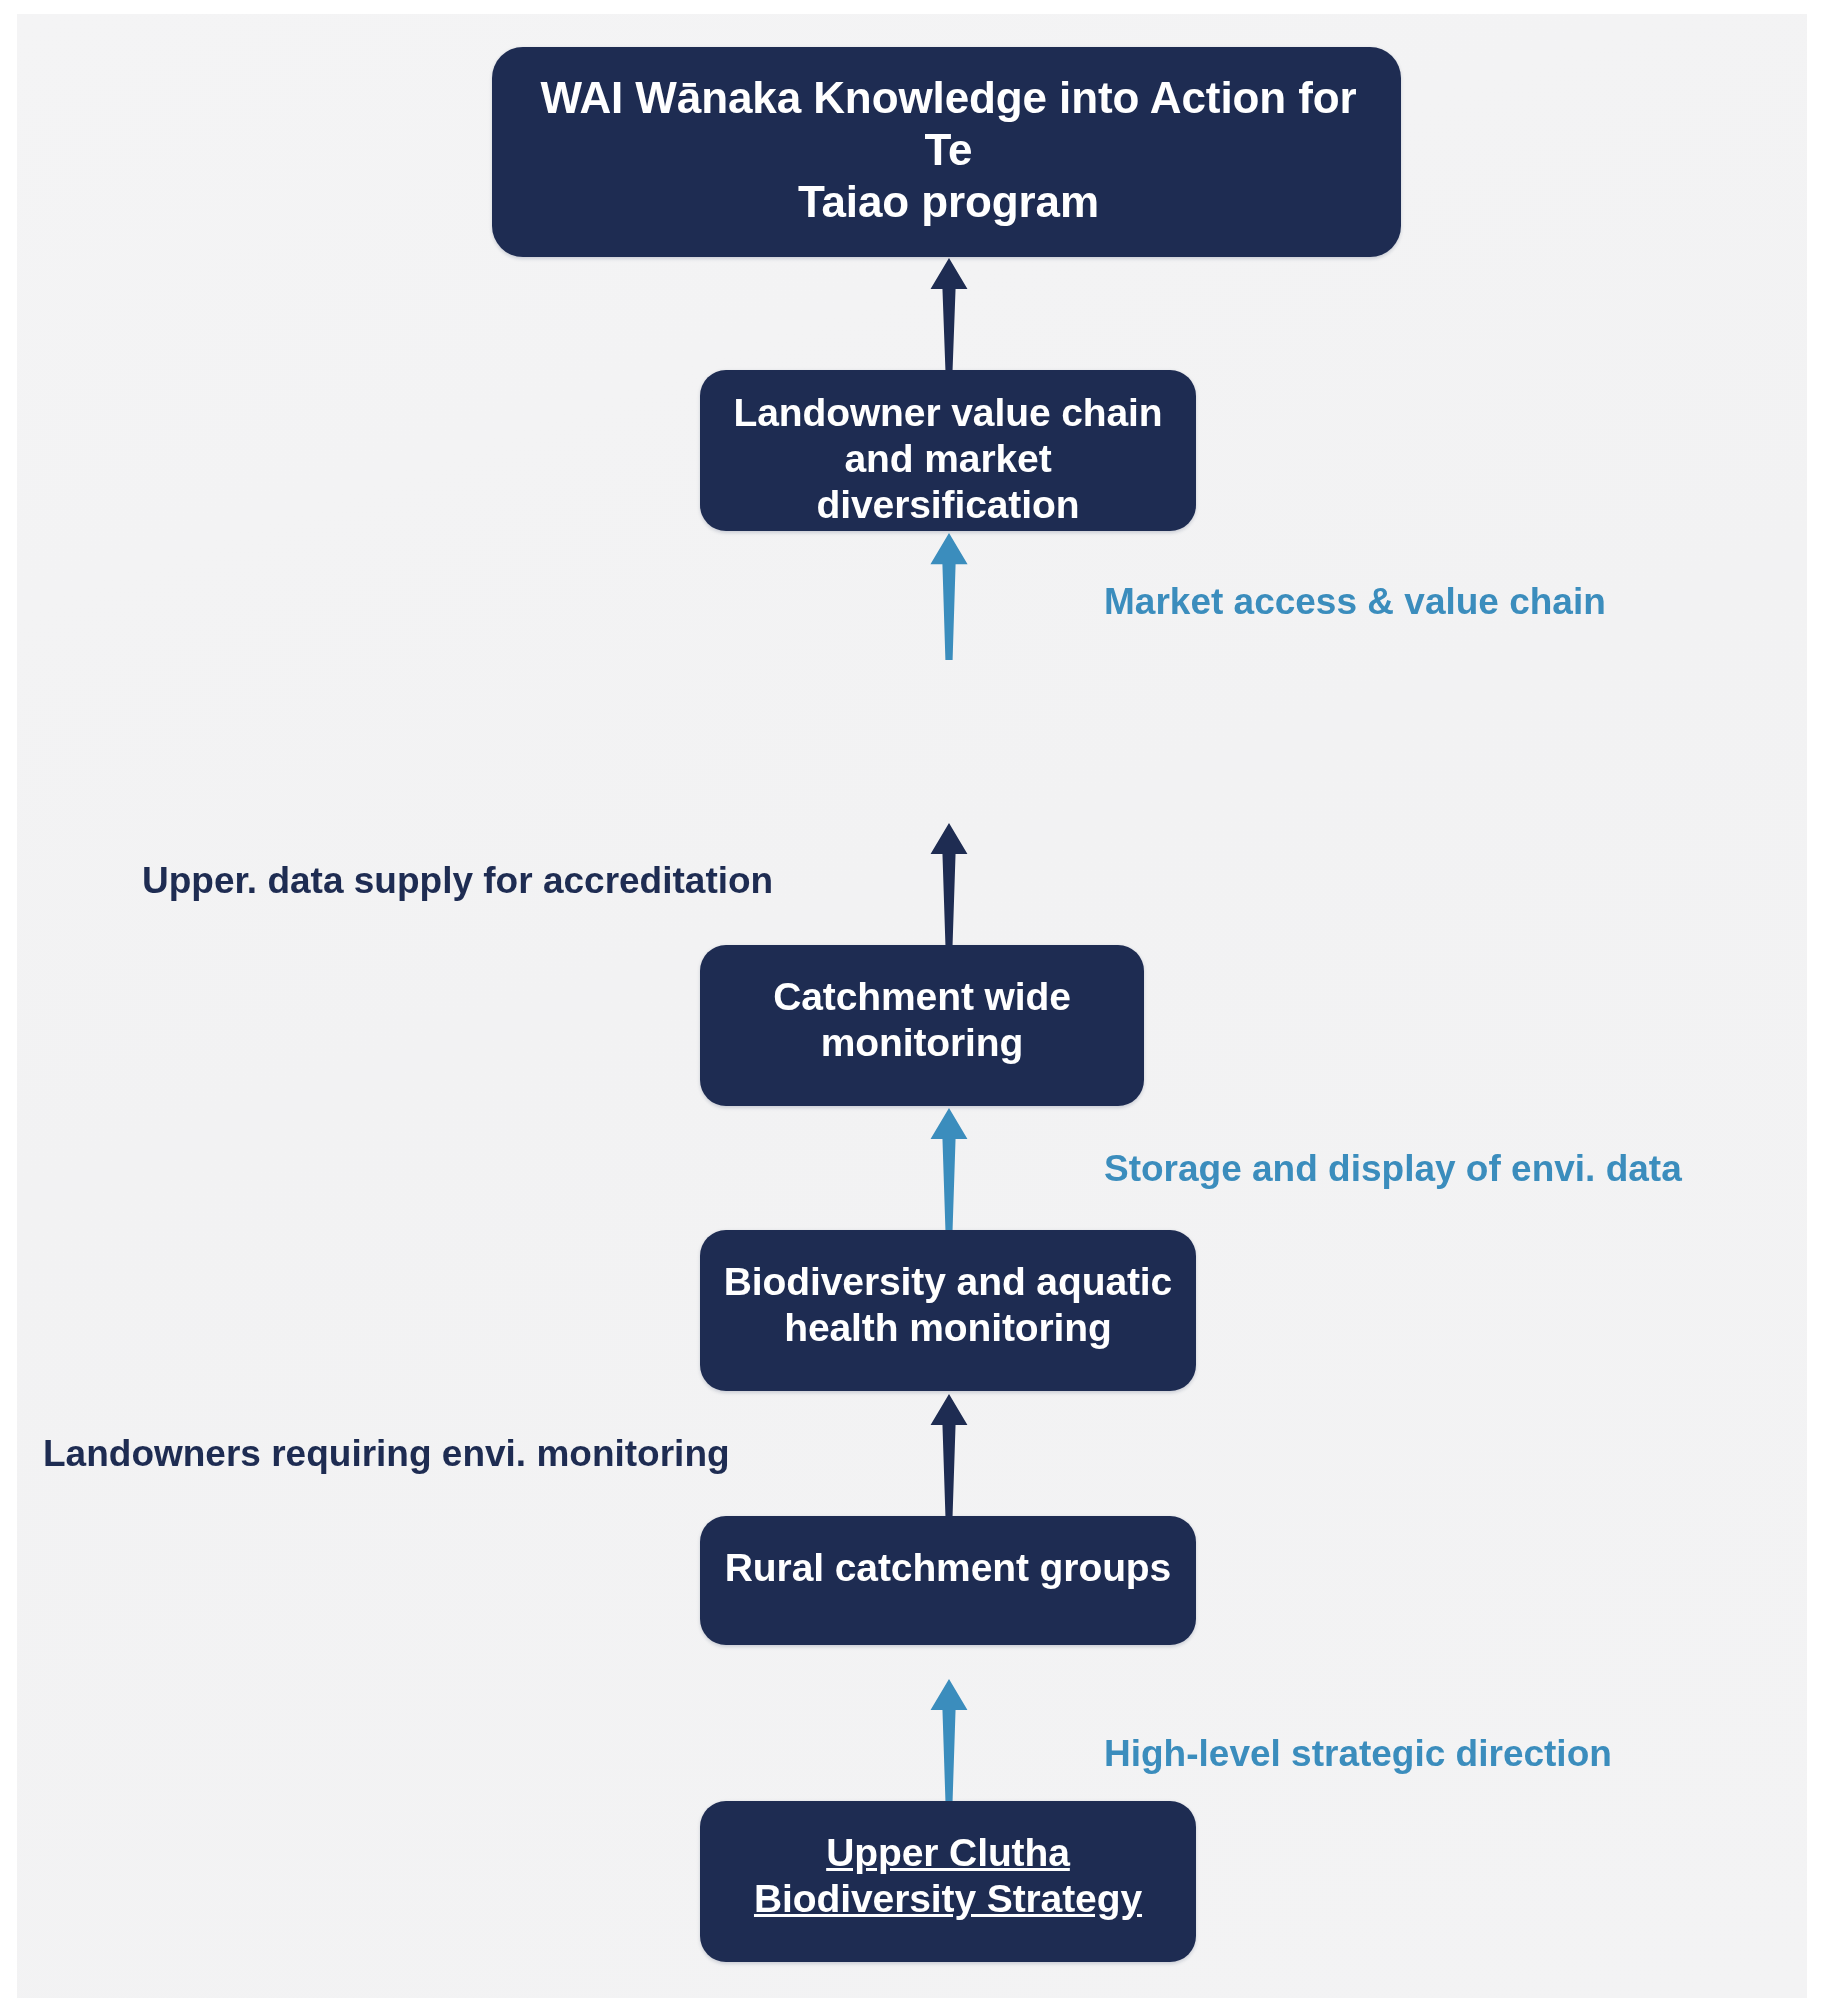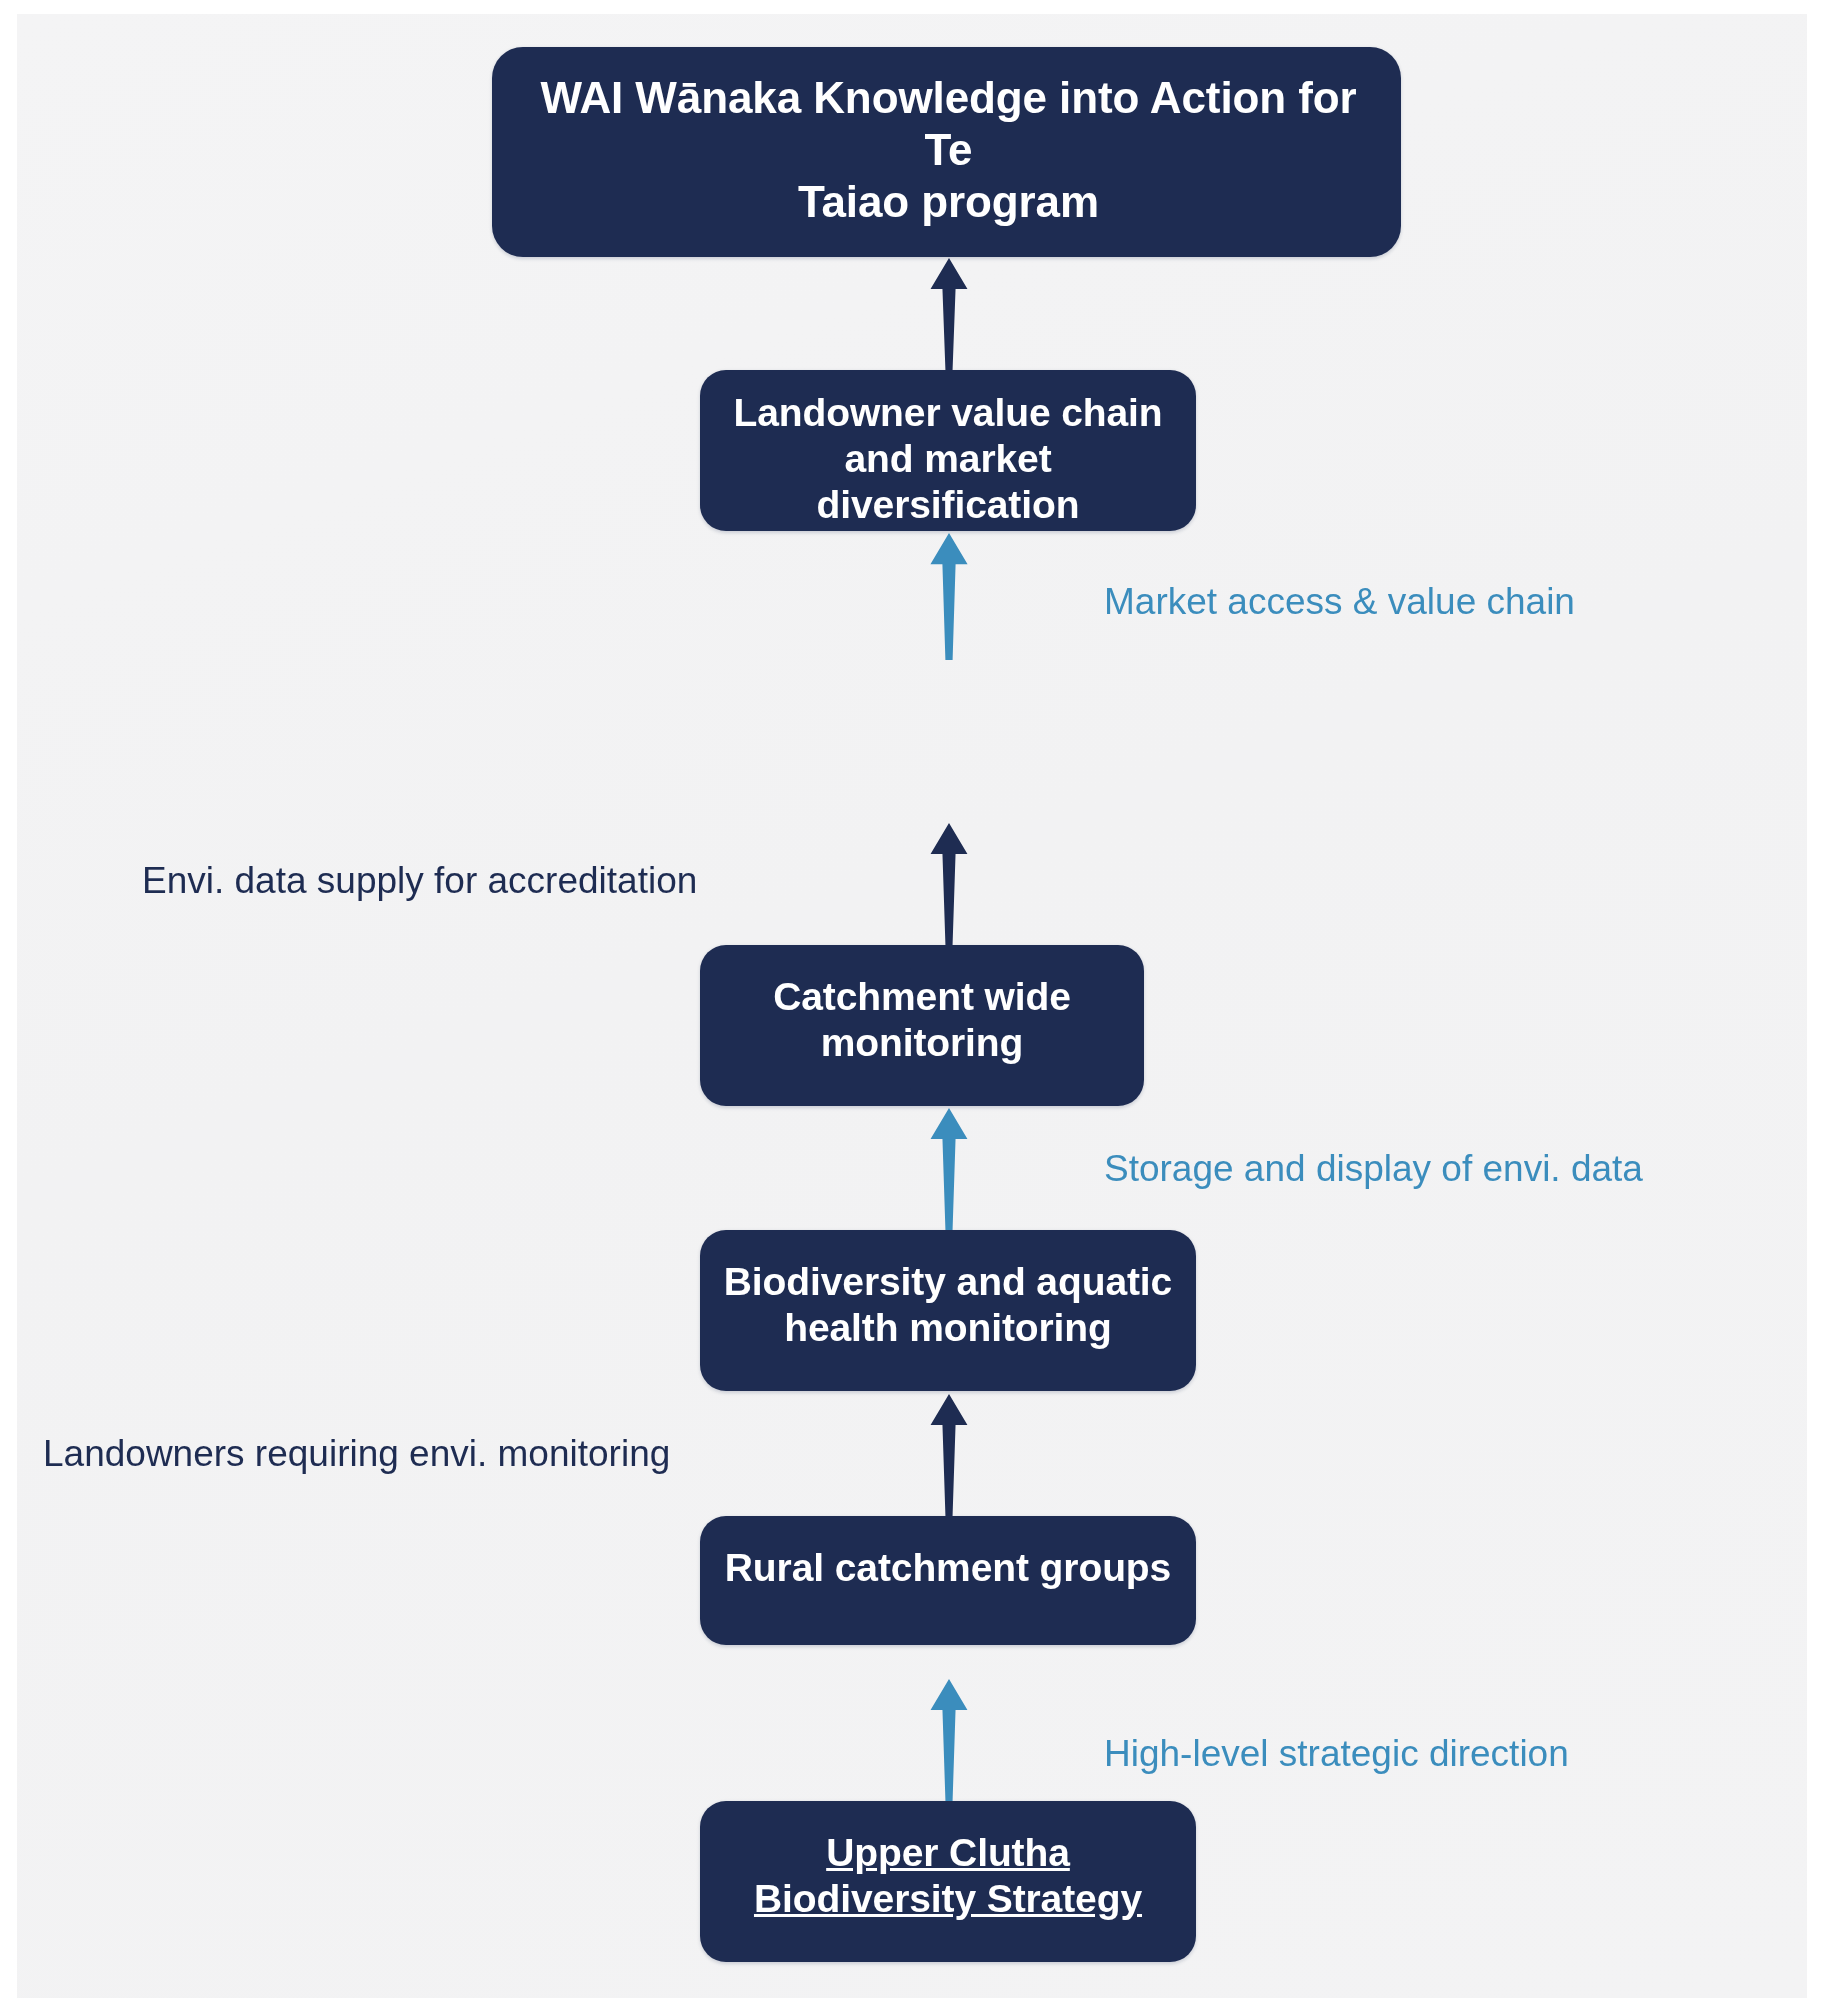--- a/index.html
+++ b/index.html
@@ -54,21 +54,21 @@
   }
 
   
   .arrow {
     position: absolute;
   }
   .arrow svg { display: block; }
 
   .side-label {
     position: absolute;
-    font-weight: normal;
+    font-weight: bold;
     white-space: nowrap;
     line-height: 1;
   }
   .label-navy  { color: #1e2c52; }
   .label-blue  { color: #3b8dbd; }
 </style>
 </head>
 <body>
 
 <div id="canvas">
@@ -136,21 +136,21 @@
   </div>
 
   <div class="arrow" style="left:922px; top:258px; width:54px; height:112px;">
     <svg width="54" height="112" viewBox="0 0 90 188">
       <polygon points="45,0 76,52 56,52 51,188 39,188 34,52 14,52" fill="#1e2c52"></polygon>
     </svg>
   </div>
 
   <div class="side-label label-blue" style="left:1104px; top:583px; font-size:37px;">Market access &amp; value chain</div>
 
-  <div class="side-label label-navy" style="left:142px; top:862px; font-size:37px;">Envi. data supply for accreditation</div>
+  <div class="side-label label-navy" style="left:142px; top:862px; font-size:37px;">Upper. data supply for accreditation</div>
 
   <div class="side-label label-blue" style="left:1104px; top:1150px; font-size:37px;">Storage and display of envi. data</div>
 
   <div class="side-label label-navy" style="left:43px; top:1435px; font-size:37px;">Landowners requiring envi. monitoring</div>
 
   <div class="side-label label-blue" style="left:1104px; top:1735px; font-size:37px;">High-level strategic direction</div>
 
 </div>
 
 

